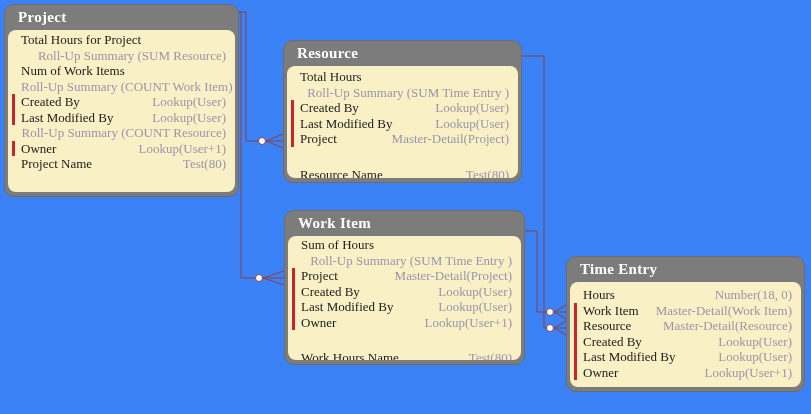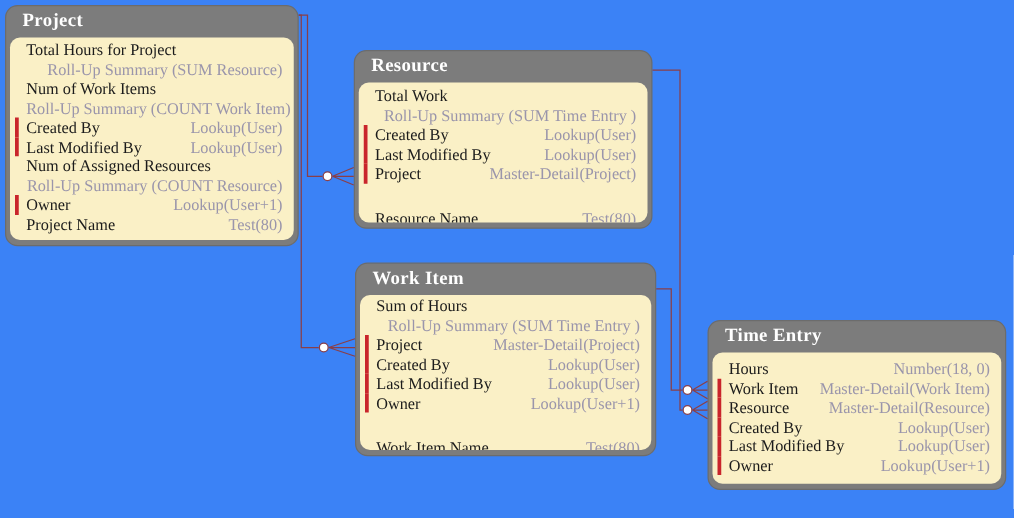--- a/index.html
+++ b/index.html
@@ -111,41 +111,38 @@
         <div class="frow">
           <span class="req-bar"></span>
           <span class="fname">Created By</span>
           <span class="ftype">Lookup(User)</span>
         </div>
         <div class="frow">
           <span class="req-bar"></span>
           <span class="fname">Last Modified By</span>
           <span class="ftype">Lookup(User)</span>
         </div>
-        <div class="frow">
-          <span class="fname">Num of Assigned Resources</span>
-        </div>
         <div class="frow detail">Roll-Up Summary (COUNT Resource)</div>
         <div class="frow">
           <span class="req-bar"></span>
           <span class="fname">Owner</span>
           <span class="ftype">Lookup(User+1)</span>
         </div>
         <div class="frow">
           <span class="fname">Project Name</span>
           <span class="ftype">Test(80)</span>
         </div>
       </div>
   </section>
 
   <section class="entity e-resource">
     <div class="entity-header">Resource</div>
     <div class="entity-body">
         <div class="frow">
-          <span class="fname">Total Work</span>
+          <span class="fname">Total Hours</span>
         </div>
         <div class="frow detail">Roll-Up Summary (SUM Time Entry )</div>
         <div class="frow">
           <span class="req-bar"></span>
           <span class="fname">Created By</span>
           <span class="ftype">Lookup(User)</span>
         </div>
         <div class="frow">
           <span class="req-bar"></span>
           <span class="fname">Last Modified By</span>
@@ -184,21 +181,21 @@
           <span class="req-bar"></span>
           <span class="fname">Last Modified By</span>
           <span class="ftype">Lookup(User)</span>
         </div>
         <div class="frow">
           <span class="req-bar"></span>
           <span class="fname">Owner</span>
           <span class="ftype">Lookup(User+1)</span>
         </div>
         <div class="frow gap">
-          <span class="fname">Work Item Name</span>
+          <span class="fname">Work Hours Name</span>
           <span class="ftype">Test(80)</span>
         </div>
       </div>
   </section>
 
   <section class="entity e-timeentry">
     <div class="entity-header">Time Entry</div>
     <div class="entity-body">
         <div class="frow">
           <span class="fname">Hours</span>

